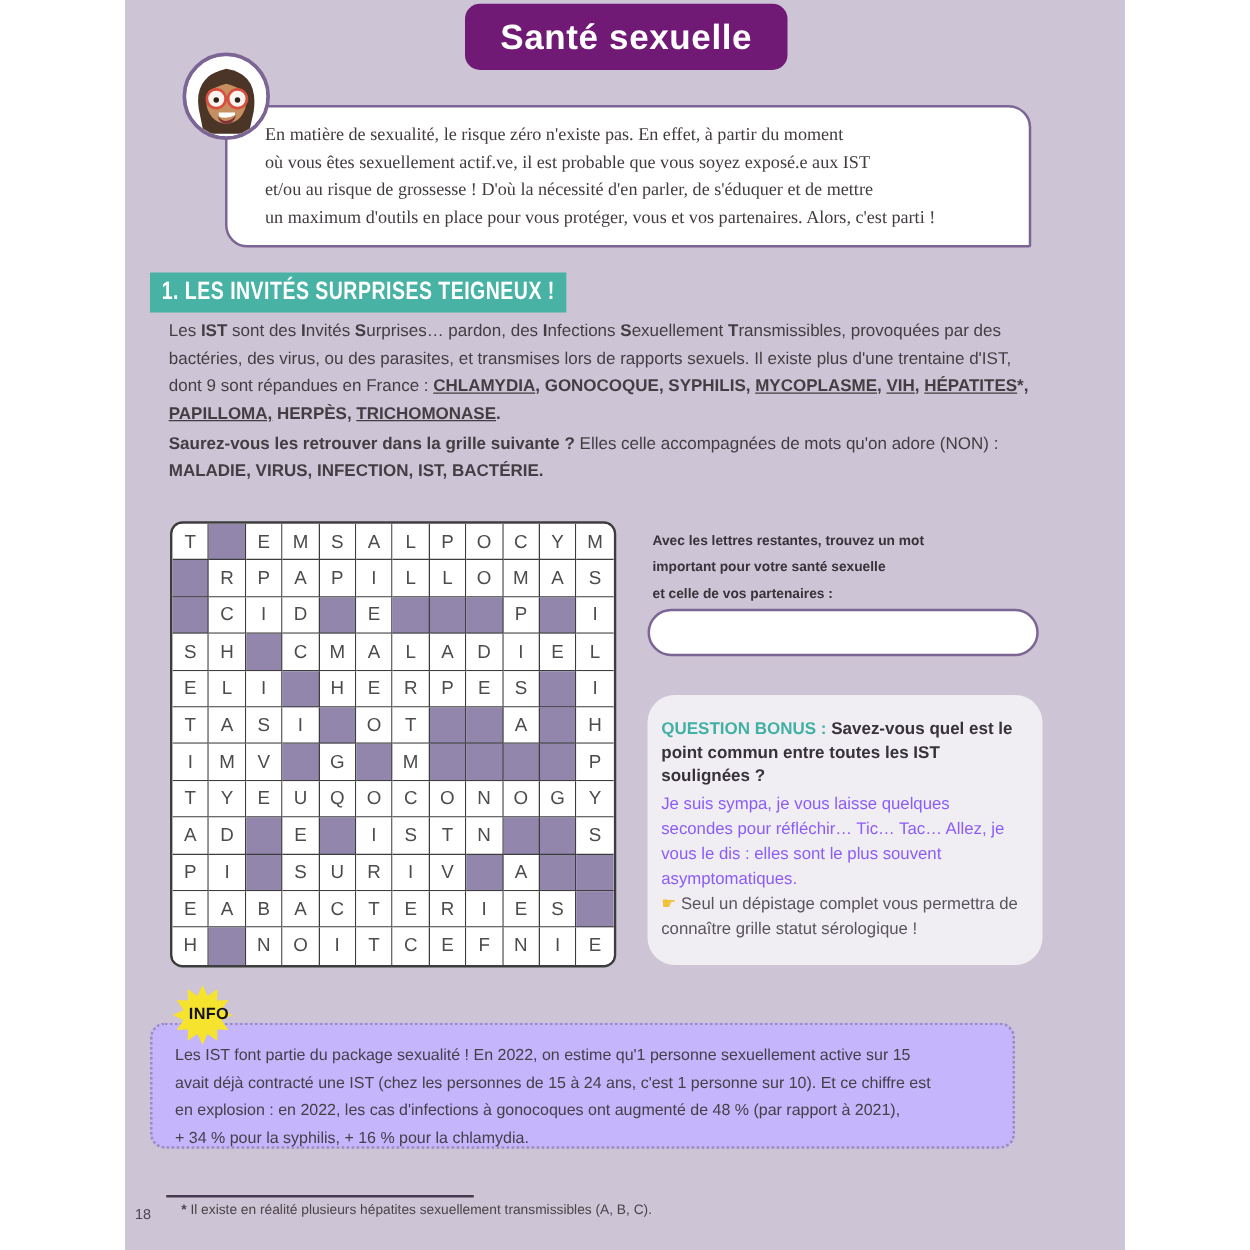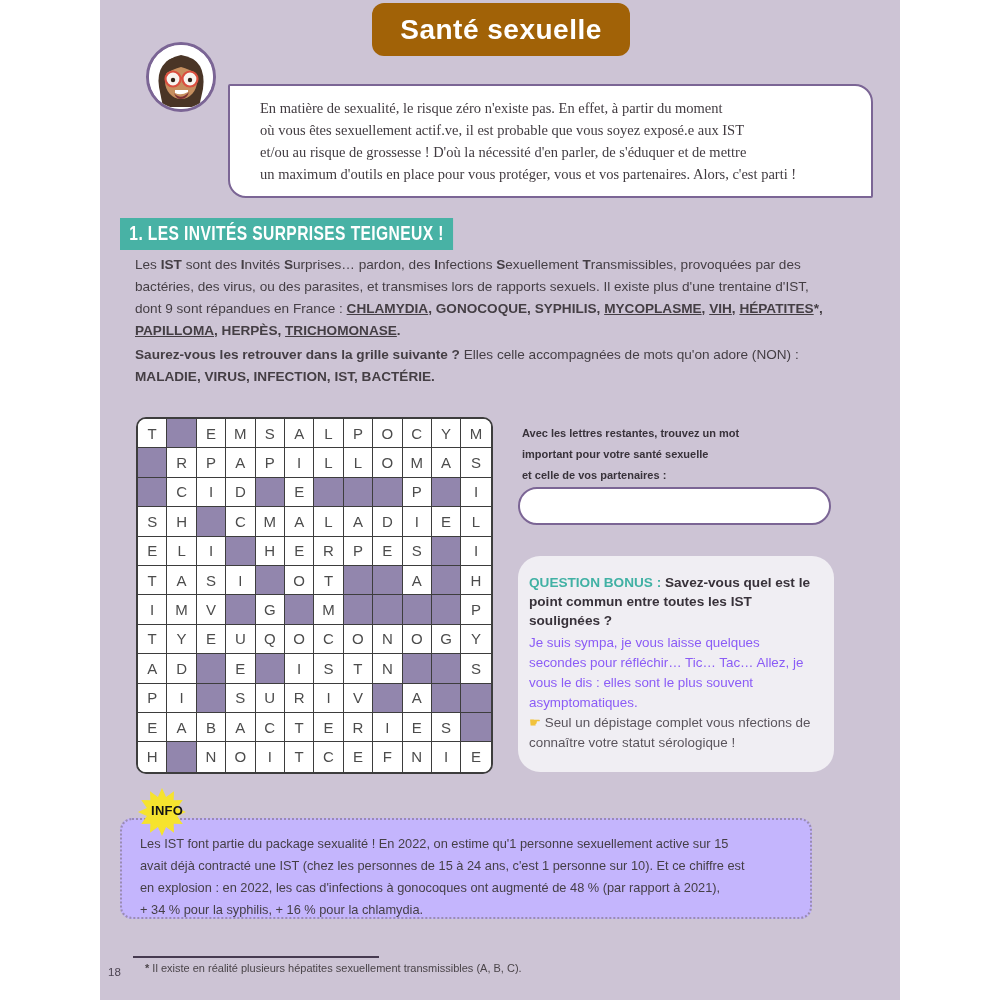--- a/index.html
+++ b/index.html
@@ -1,30 +1,30 @@
 <!DOCTYPE html>
 <html><head>
 <meta charset="utf-8">
 <style>
   html,body{margin:0;padding:0;background:#ffffff;width:1000px;height:1000px;overflow:hidden;}
   *{box-sizing:border-box;}
   body{font-family:"Liberation Sans",sans-serif;color:#3e383d;}
   .sheet{position:absolute;left:100px;top:0;width:800px;height:1000px;background:#cdc4d5;}
 
-  .banner{position:absolute;left:272px;top:3px;width:258px;height:53px;background:#a16207;
+  .banner{position:absolute;left:272px;top:3px;width:258px;height:53px;background:#701a75;
     border-radius:12px;display:flex;align-items:center;justify-content:center;}
   .banner span{color:#ffffff;font-size:28px;font-weight:700;letter-spacing:.5px;}
 
   .avatar{position:absolute;left:46px;top:42px;width:70px;height:70px;border-radius:50%;
     border:3px solid #7b6595;background:#fff;overflow:hidden;z-index:3;}
   .avatar svg{display:block;}
 
   .bubble{position:absolute;left:80px;top:84px;width:645px;background:#ffffff;
     border:2px solid #7b6595;border-radius:2px 18px 2px 18px;padding:11px 16px 11px 30px;z-index:2;
-    font-family:"Liberation Serif",serif;font-size:14.5px;line-height:22px;color:#413b40;margin-left:48px;}
+    font-family:"Liberation Serif",serif;font-size:14.5px;line-height:22px;color:#413b40;}
 
   .section-heading{position:absolute;left:20px;top:218px;display:inline-block;background:#48b2a5;
     color:#ffffff;font-weight:700;font-size:20px;letter-spacing:.5px;padding:4px 12px 5px 12px;
     transform:scaleX(.78);transform-origin:left center;white-space:nowrap;}
 
   .para{position:absolute;left:35px;width:780px;font-size:13.6px;line-height:22px;color:#443e44;}
   .para1{top:254px;}
   .para2{top:344px;}
 
   .grid-wrap{position:absolute;left:36px;top:417px;border:2px solid #3d3d3d;border-radius:10px;
@@ -240,21 +240,21 @@
       <div class="cell">E</div>
     </div>
 
   <div class="prompt">Avec les lettres restantes, trouvez un mot<br>important pour votre santé sexuelle<br>et celle de vos partenaires :</div>
 
   <input class="answer-pill" type="text" value="" style="">
 
   <div class="bonus-box">
     <div class="bonus-title"><span style="font-weight: 700; color: rgb(65, 177, 164);">QUESTION BONUS : </span><span style="font-weight: 700;">Savez-vous quel est le point commun entre toutes les IST soulignées ?</span></div>
     <div class="bonus-body">Je suis sympa, je vous laisse quelques secondes pour réfléchir… Tic… Tac… Allez, je vous le dis : elles sont le plus souvent asymptomatiques.</div>
-    <div class="bonus-pointer"><span style="color: rgb(241, 194, 60);">☛ </span><span>Seul un dépistage complet vous nfections de connaître votre statut sérologique !</span></div>
+    <div class="bonus-pointer"><span style="color: rgb(241, 194, 60);">☛ </span><span>Seul un dépistage complet vous permettra de connaître grille statut sérologique !</span></div>
   </div>
 
   <svg class="info-star" viewBox="0 0 40 40">
     <polygon fill="#f6e32e" points="40,20 32.6,23.4 37.3,30 29.7,29.7 30,37.3 23.4,32.6 20,40 16.6,32.6 10,37.3 10.3,29.7 2.7,30 7.4,23.4 0,20 7.4,16.6 2.7,10 10.3,10.3 10,2.7 16.6,7.4 20,0 23.4,7.4 30,2.7 29.7,10.3 37.3,10 32.6,16.6"></polygon>
   </svg>
   <div class="info-star-label">INFO</div>
 
   <div class="info-box">
     <span>Les IST font partie du package sexualité ! En 2022, on estime qu'1 personne sexuellement active sur 15<br>avait déjà contracté une IST (chez les personnes de 15 à 24 ans, c'est 1 personne sur 10). Et ce chiffre est<br>en explosion : en 2022, les cas d'infections à gonocoques ont augmenté de 48 % (par rapport à 2021),<br>+ 34 % pour la syphilis, + 16 % pour la chlamydia.</span>
   </div>

